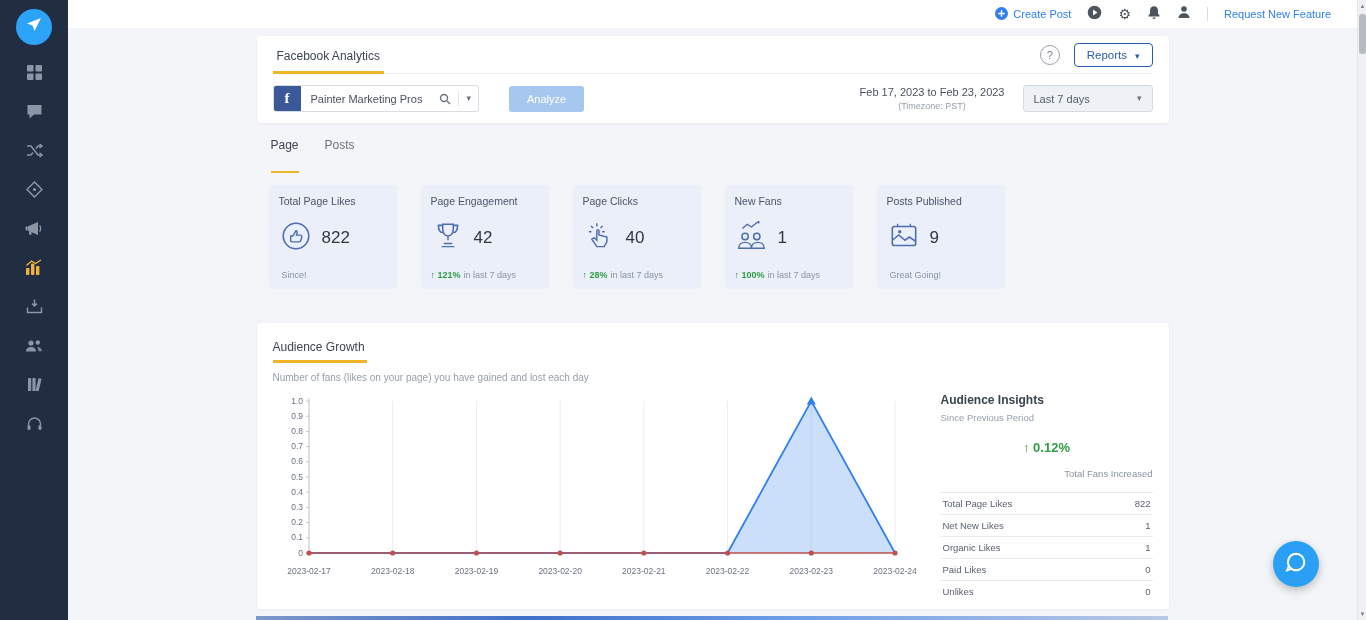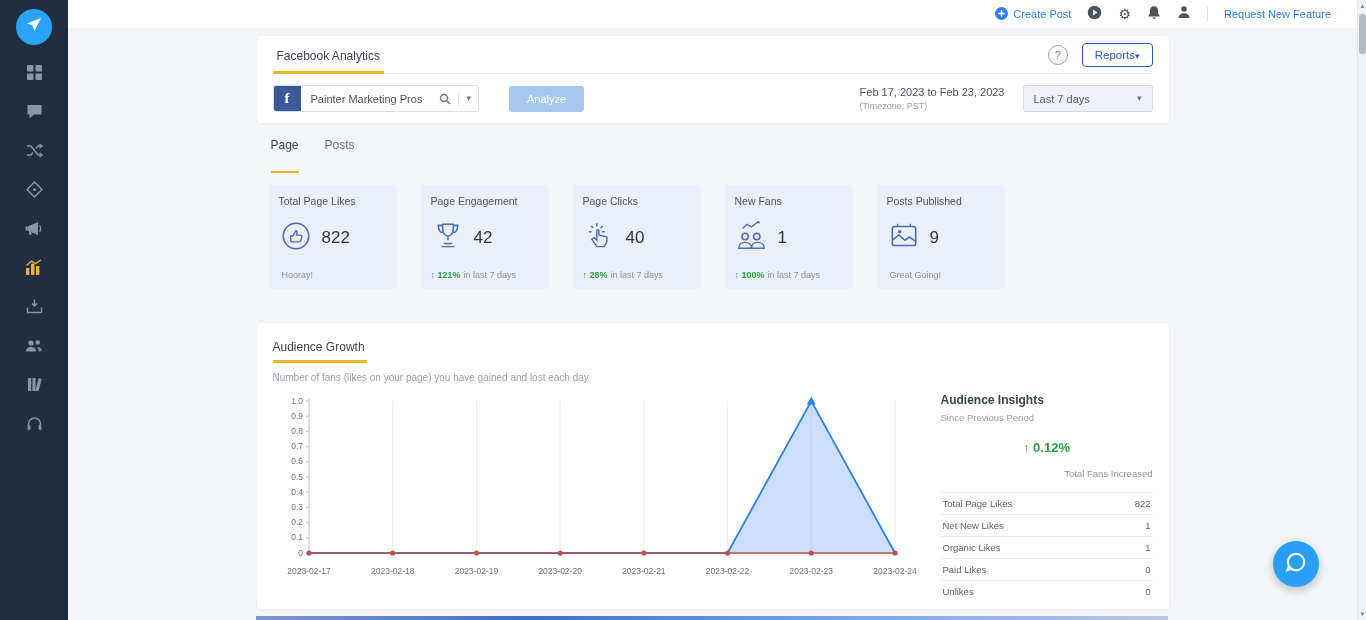--- a/index.html
+++ b/index.html
@@ -21,31 +21,31 @@
   
   .main{position:absolute;left:68px;top:28px;width:1289px;height:592px;background:#f4f5f8;overflow:hidden}
   .column{width:912px;margin:0 auto}
 
   
   .header-card{margin-top:8px;background:#fff;border-radius:4px;box-shadow:0 1px 3px rgba(20,30,60,.06);padding:0 16px}
   .hc-row1{display:flex;justify-content:space-between;border-bottom:1px solid #eceef2;height:38px}
   .fa-tab{align-self:flex-end;font-size:12px;color:#3c4452;padding:0 4px 8px 4px;border-bottom:3px solid #f0b429;margin-bottom:-1px;cursor:pointer}
   .hc-row1-right{display:flex;align-items:center;gap:14px}
   .help-circle{width:20px;height:20px;border-radius:50%;border:1.4px solid #99a1ac;color:#7a828d;font-size:11px;display:flex;align-items:center;justify-content:center;cursor:pointer}
-  .reports-btn{display:flex;align-items:flex-end;border:1px solid #2a5db0;color:#2a5db0;font-size:11.5px;border-radius:4px;padding:5px 12px;cursor:pointer;background:#fff}
+  .reports-btn{display:flex;align-items:flex-end;gap:8px;border:1px solid #2a5db0;color:#2a5db0;font-size:11.5px;border-radius:4px;padding:5px 12px;cursor:pointer;background:#fff}
   .hc-row2{display:flex;align-items:center;height:49px;gap:12px}
   .account-select{display:flex;align-items:center;height:27px;border:1px solid #d8dce4;border-radius:3px;background:#fff;cursor:pointer;overflow:hidden}
   .fb-badge{width:27px;height:27px;background:#3b5998;color:#fff;display:flex;align-items:center;justify-content:center;font-size:15px;font-weight:bold;font-family:"Liberation Serif",serif}
   .account-name{font-size:11px;color:#4a5260;padding:0 10px;white-space:nowrap}
   .as-sep{width:1px;height:15px;background:#e2e5ea}
   .as-ic{padding:0 7px;display:flex;align-items:center}
   .chev{font-size:9px;color:#6b7380;line-height:1}
   .analyze-btn{margin-left:18px;background:#a6c8ef;color:#fff;font-size:11px;border:none;border-radius:3px;padding:7px 18px;cursor:pointer}
   .hc-spacer{flex:1}
-  .date-block{text-align:left;line-height:1.35}
+  .date-block{text-align:center;line-height:1.35}
   .date-range{font-size:11px;color:#4a5260}
   .tz{font-size:9px;color:#98a0ab}
   .period-select{display:flex;align-items:center;justify-content:space-between;width:130px;height:27px;background:#eef1f5;border:1px solid #d5dae2;border-radius:3px;font-size:11px;color:#555d68;padding:0 10px;cursor:pointer;margin-left:6px}
 
   
   .pp-tabs{display:flex;gap:26px;margin:15px 0 0 14px;font-size:12px}
   .pp-tab{padding-bottom:19px;cursor:pointer;color:#6b7280}
   .pp-tab.active{color:#3c4452;border-bottom:2.5px solid #f0b429}
 
   
@@ -248,21 +248,21 @@
 
       <div class="metric-card">
         <div class="m-label">Total Page Likes</div>
         <div class="m-mid">
           <span><svg width="34" height="34" viewBox="0 0 32 32" fill="none" stroke="#4f6eb0" stroke-width="1.5">
                 <circle cx="16" cy="16" r="12"></circle>
                 <path d="M11 21v-5h2l3-5c.9.3 1.3 1.1 1 2l-.6 2.2H20c1 0 1.7 1 1.4 2l-.9 3c-.2.8-1 1.3-1.8 1.3H13z" stroke-width="1.3"></path>
               </svg></span>
           <span class="m-value">822</span>
         </div>
-        <div class="m-foot"><span class="m-delta"></span><span class="m-note">Hooray!</span></div>
+        <div class="m-foot"><span class="m-delta"></span><span class="m-note">Since!</span></div>
       </div>
 
 
       <div class="metric-card">
         <div class="m-label">Page Engagement</div>
         <div class="m-mid">
           <span><svg width="34" height="34" viewBox="0 0 32 32" fill="none" stroke="#4f6eb0" stroke-width="1.5">
                 <path d="M11 5h10v4c0 4-2 7-5 7s-5-3-5-7V5z"></path>
                 <path d="M11 6H7c0 4 1.5 6.5 4 7M21 6h4c0 4-1.5 6.5-4 7"></path>
                 <path d="M16 16v4M12 23h8M10 26h12" stroke-width="1.3"></path>

